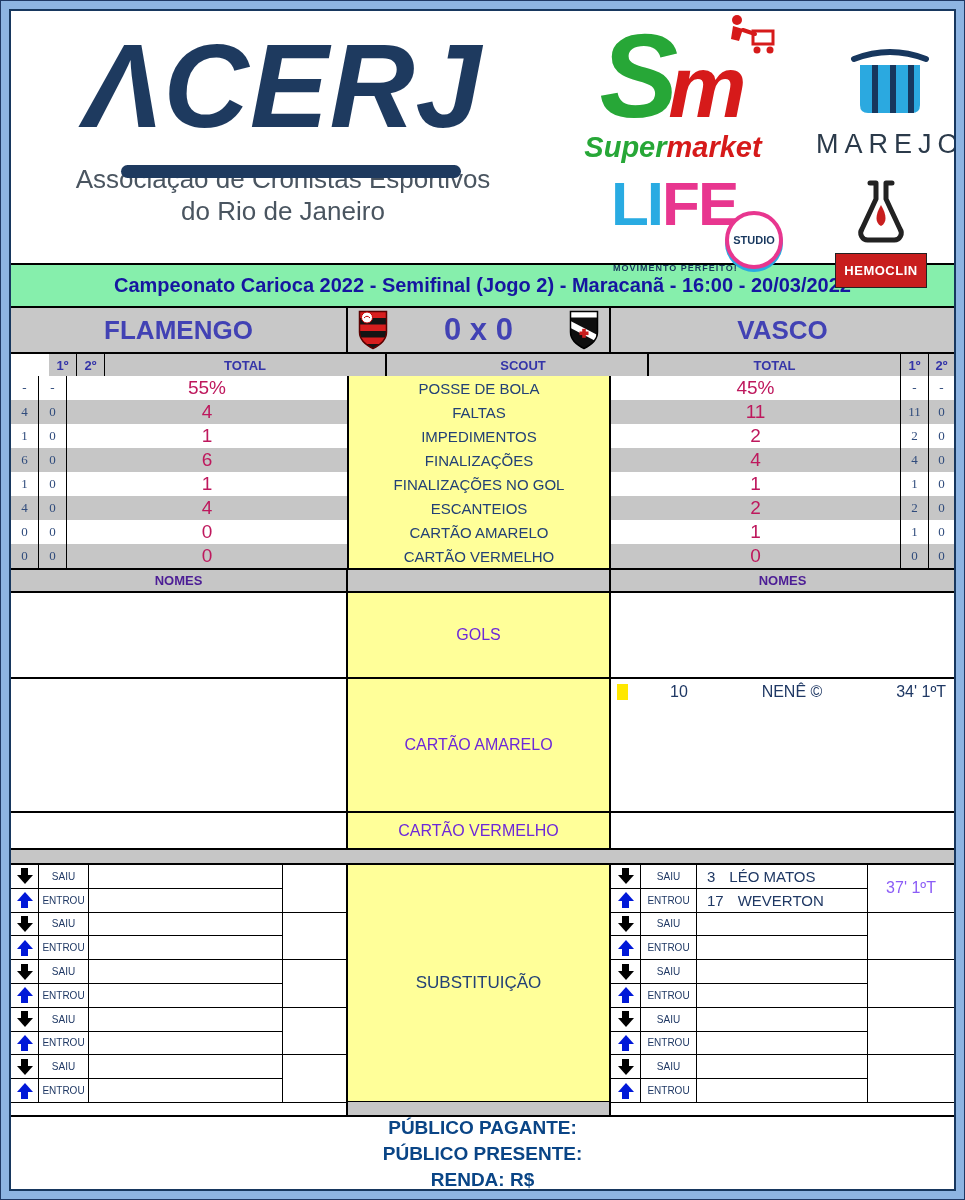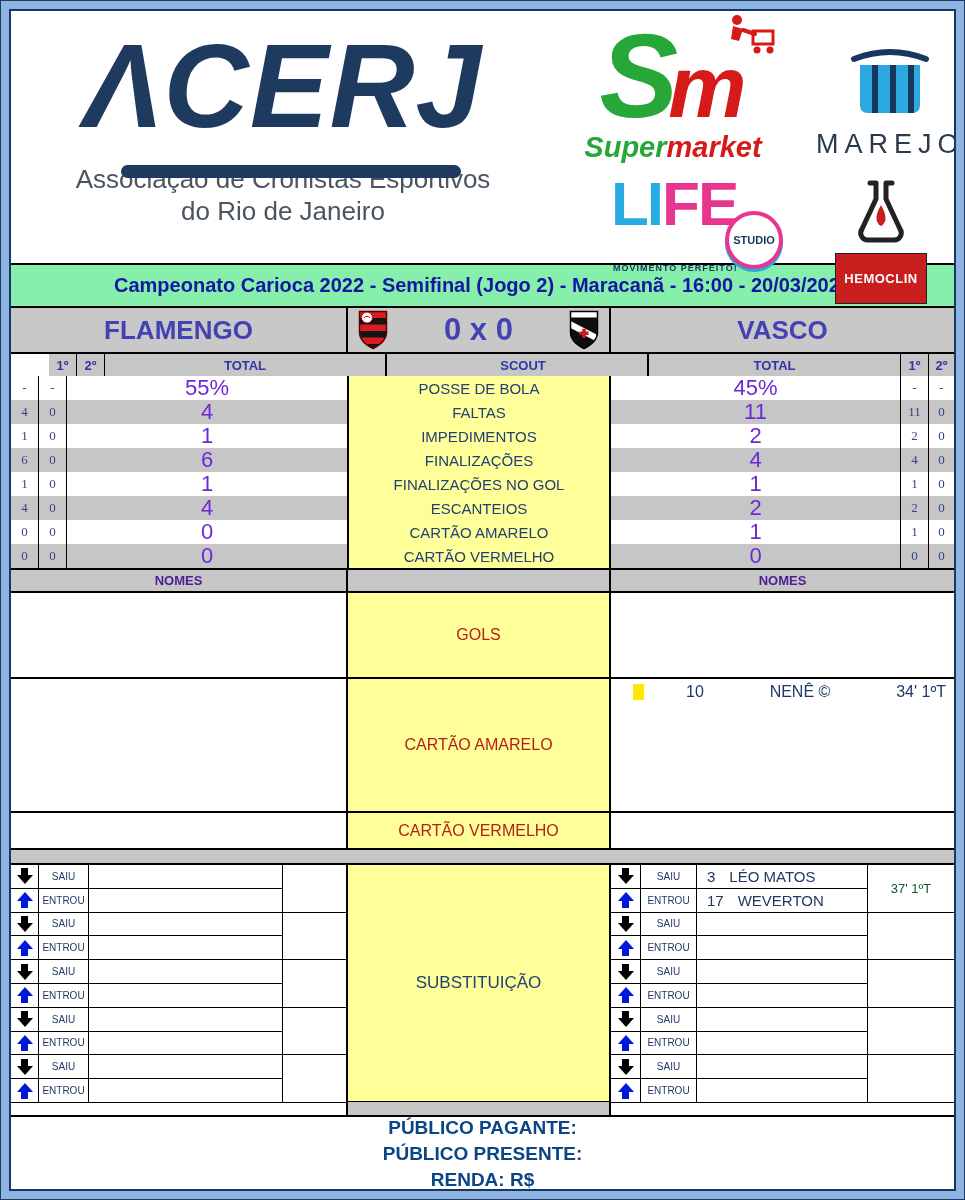--- a/index.html
+++ b/index.html
@@ -30,21 +30,21 @@
   .life-word { font-size:62px; font-weight:900; letter-spacing:-2px; line-height:0.95; }
   .life-li { color:#29ABE2; } .life-fe { color:#E8368F; }
   .life-circle { position:absolute; right:28px; top:36px; width:58px; height:58px; border-radius:50%;
                  background:#fff; border:4px solid #E8368F; box-shadow:0 3px 0 #29ABE2;
                  display:flex; align-items:center; justify-content:center;
                  font-size:11px; font-weight:bold; color:#17375E; }
   .life-tag { position:absolute; left:2px; bottom:0; font-size:9px; font-weight:bold; color:#17375E; letter-spacing:1px; }
 
   .hemoclin { position:absolute; left:820px; top:166px; width:100px; height:96px; text-align:center; }
   .hemo-banner { margin:2px auto 0; width:92px; background:#C81E1E; color:#fff; border:1px solid #222;
-                 font-size:13px; font-weight:bold; padding:17px 0; letter-spacing:0.5px; }
+                 font-size:13px; font-weight:bold; padding:9px 0; letter-spacing:0.5px; }
 
   
   .titlebar { height:43px; flex:none; background:#86efac; border-bottom:2px solid #000;
               display:flex; align-items:center; justify-content:center;
               font-size:20px; font-weight:bold; color:#1616A0; }
   .scorebar { height:46px; flex:none; background:#C8C8C8; border-bottom:2px solid #000;
               display:grid; grid-template-columns:337px 263px 1fr; }
   .scorebar .teamcell { display:flex; align-items:center; justify-content:center;
               font-size:26px; font-weight:bold; color:#4242B4; border-right:2px solid #000; }
   .scorebar .teamcell.last { border-right:none; }
@@ -55,37 +55,37 @@
   
   .stats { flex:none; border-bottom:2px solid #000; }
   .srow { display:grid; grid-template-columns:28px 28px 281px 263px 1fr 28px 25px; height:24px; background:#fff; }
   .srow.head { height:22px; background:#C6C6C6;margin-left:38px; }
   .srow.alt { background:#C6C6C6; }
   .sc { display:flex; align-items:center; justify-content:center; border-right:1px solid #000; overflow:hidden; }
   .sc.mid { border-left:1px solid #000; border-right:2px solid #000; }
   .sc.last { border-right:none; }
   .srow.head .sc { font-size:13px; font-weight:bold; color:#3434A8; }
   .sc.p { font-family:"Liberation Serif", serif; font-size:13px; color:#2F4B7C; }
-  .sc.tot { font-size:22px; color:#6d28d9; }
+  .sc.tot { font-size:19px; color:#be185d; }
   .sc.scoutlbl { background:#FFFF99; font-size:15px; color:#234176; }
   .srow.head .sc.mid { background:#C6C6C6;padding-left:12px; }
 
   
   .nomesrow { height:23px; flex:none; background:#C6C6C6; border-bottom:2px solid #000;
               display:grid; grid-template-columns:337px 263px 1fr; }
   .nomesrow div { display:flex; align-items:center; justify-content:center;
               font-size:13px; font-weight:bold; color:#4c1d95; border-right:2px solid #000; }
   .nomesrow div.last { border-right:none; }
 
   
   .evt { flex:none; display:grid; grid-template-columns:337px 263px 1fr; border-bottom:2px solid #000; }
   .evt .side { background:#fff; border-right:2px solid #000; }
-  .evt .side.last { border-right:none;padding-left:16px; }
+  .evt .side.last { border-right:none; }
   .evt .mid { background:#FFFF99; border-right:2px solid #000; display:flex; align-items:center;
-              justify-content:center; font-size:16px; color:#b91c1c; }
+              justify-content:center; font-size:16px; color:#6d28d9; }
   .evt.gols { height:86px; }
   .evt.yellow { height:134px; }
   .evt.red { height:37px; }
   .card-entry { display:flex; align-items:center; height:25px; padding:0 6px; }
   .ycard { width:11px; height:16px; background:#FFE800; flex:none; }
   .card-num { margin-left:42px; font-size:16px; color:#1F3864; }
   .card-name { flex:1; text-align:center; font-size:16px; color:#1F3864; }
   .card-time { font-size:16px; color:#1F3864; padding-right:2px; }
 
   .divider { height:15px; flex:none; background:#C6C6C6; border-bottom:2px solid #000; }
@@ -96,21 +96,21 @@
   .subcol.last { border-right:none; }
   .submid { background:#FFFF99; border-right:2px solid #000; display:flex; flex-direction:column; }
   .submid .lbl { flex:1; display:flex; align-items:center; justify-content:center; font-size:17px; color:#234176; }
   .submid .cap { height:14px; background:#C6C6C6; border-top:1px solid #000; }
   .pair { display:grid; grid-template-rows:1fr 1fr; height:47.6px; flex:none; }
   .pair.home { grid-template-columns:28px 50px 1fr 63px; }
   .pair.away { grid-template-columns:30px 56px 1fr 86px; }
   .pcell { border-right:1px solid #000; border-bottom:1px solid #000; display:flex; align-items:center; justify-content:center; overflow:hidden; }
   .pcell.name { justify-content:flex-start; padding-left:10px; gap:14px; font-size:15px; color:#1F3864; }
   .pcell.lbl { font-size:10px; color:#1F3864; }
-  .pcell.time { grid-row:1/3; grid-column:4; border-right:none; font-size:13px; color:#14532d; }
+  .pcell.time { grid-row:1/3; grid-column:4; border-right:none; font-size:16px; color:#8b5cf6; }
   .subs-bottom { flex:1; background:#fff; }
 
   .arrow { display:flex; flex-direction:column; align-items:center; line-height:0; }
   .arrow .stem { width:7px; height:7px; }
   .arrow .head { width:0; height:0; border-left:8px solid transparent; border-right:8px solid transparent; }
   .arrow.down .stem { background:#000; }
   .arrow.down .head { border-top:9px solid #000; }
   .arrow.up .head { border-bottom:9px solid #0018D8; }
   .arrow.up .stem { background:#0018D8; }
 

